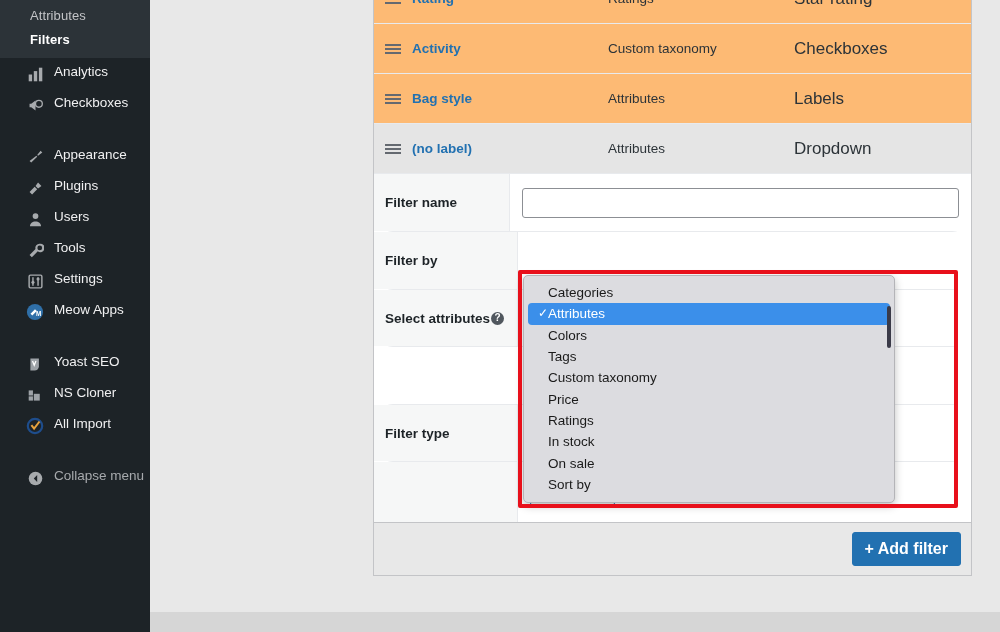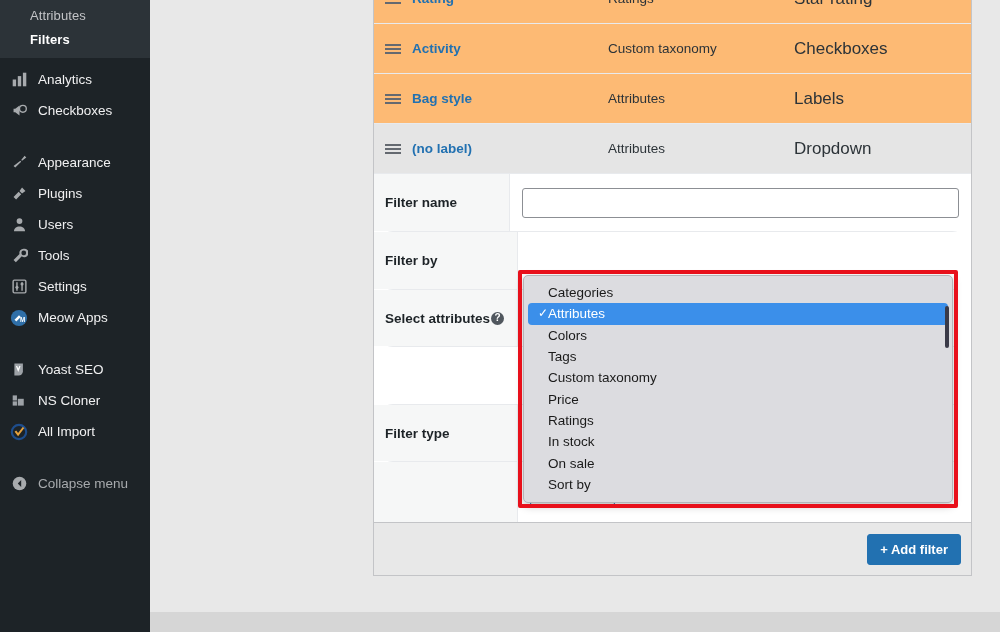--- a/index.html
+++ b/index.html
@@ -20,22 +20,22 @@
   #sidebar .submenu {
     background:#2c3338; padding:4px 0 6px 0;
   }
   #sidebar .submenu .sub-item {
     padding:4px 0 4px 30px; font-size:13px; line-height:16px; color:#c3c4c7;
     letter-spacing:.1px;
   }
   #sidebar .submenu .sub-item.current { color:#fff; font-weight:bold; }
   #sidebar .group { padding:6px 0; }
   #sidebar .menu-item {
-    display:flex; align-items:center; gap:9px;
-    height:31px; padding-left:9px; color:#f0f0f1; font-size:13.5px;
+    display:flex; gap:9px;
+    height:31px; padding-left:25px; color:#f0f0f1; font-size:13.5px;
   }
   #sidebar .menu-item.dim { color:#a7aaad; }
   .ico { width:20px; height:20px; display:inline-flex; align-items:center; justify-content:center; flex:0 0 20px; }
   .ico svg { display:block; }
   .sep { height:9px; }
 
   
   #page {
     position:absolute; left:150px; top:0; width:850px; height:632px;
     background:#e8e8e8;
@@ -100,32 +100,32 @@
   }
 
   
   #card-footer {
     background:#e8e8e8; border-top:1px solid #c3c4c7;
     height:53px; display:flex; align-items:center; justify-content:flex-end;
     padding-right:10px;
   }
   .btn-primary {
     background:#2271b1; color:#fff; border:1px solid #2271b1; border-radius:3px;
-    padding:7px 12px; font-size:13px; font-weight:bold; cursor:pointer;
+    padding:7px 12px; font-size:16px; font-weight:bold; cursor:pointer;
     font-family:"Liberation Sans", sans-serif;
   }
 
   
   #dropdown-outline {
     position:absolute; left:518px; top:270px; width:440px; height:238px;
     border:4px solid #e8101b; border-radius:2px; z-index:40;
     pointer-events:none;
   }
   #dropdown {
-    position:absolute; left:523px; top:275px; width:430px; height:228px;
+    position:absolute; left:523px; top:275px; width:372px; height:228px;
     background:#dcdce0; border:1px solid #b4b4b8; border-radius:5px;
     box-shadow:0 3px 9px rgba(0,0,0,.25);
     z-index:30; overflow:hidden;
     padding-top:6px;
     text-align:right;
   }
   .dd-item {
     height:21.3px; display:flex; align-items:center;
     padding-left:10px; font-size:13.5px; color:#1a1a1a;
     line-height:21px;

